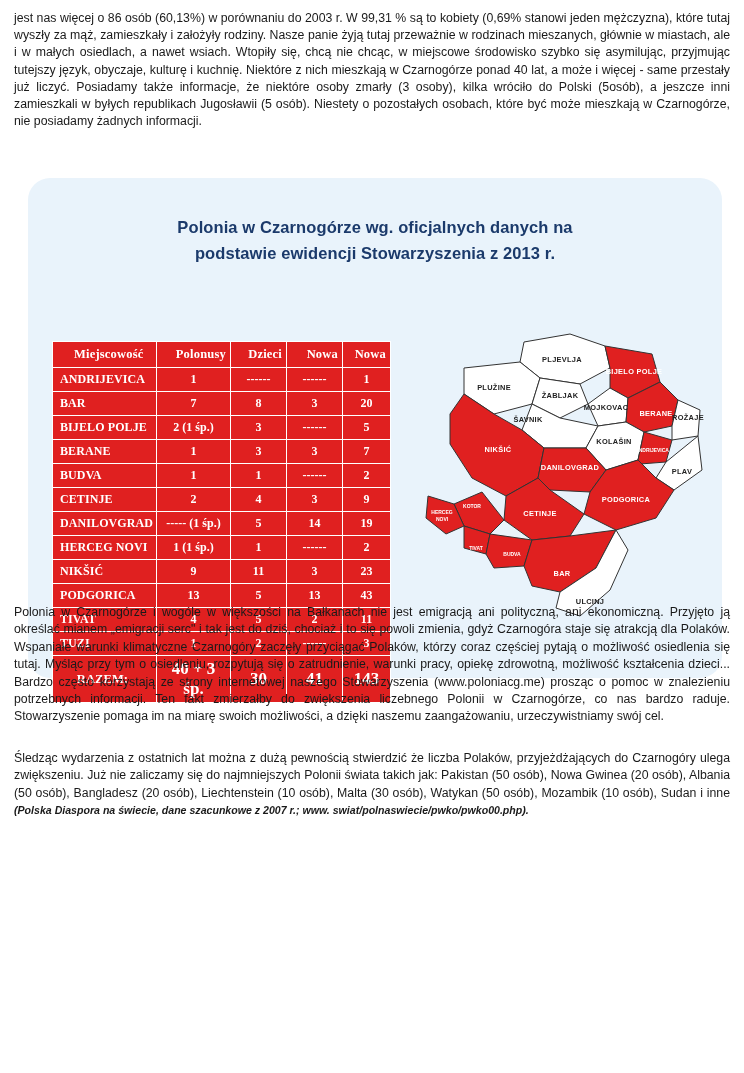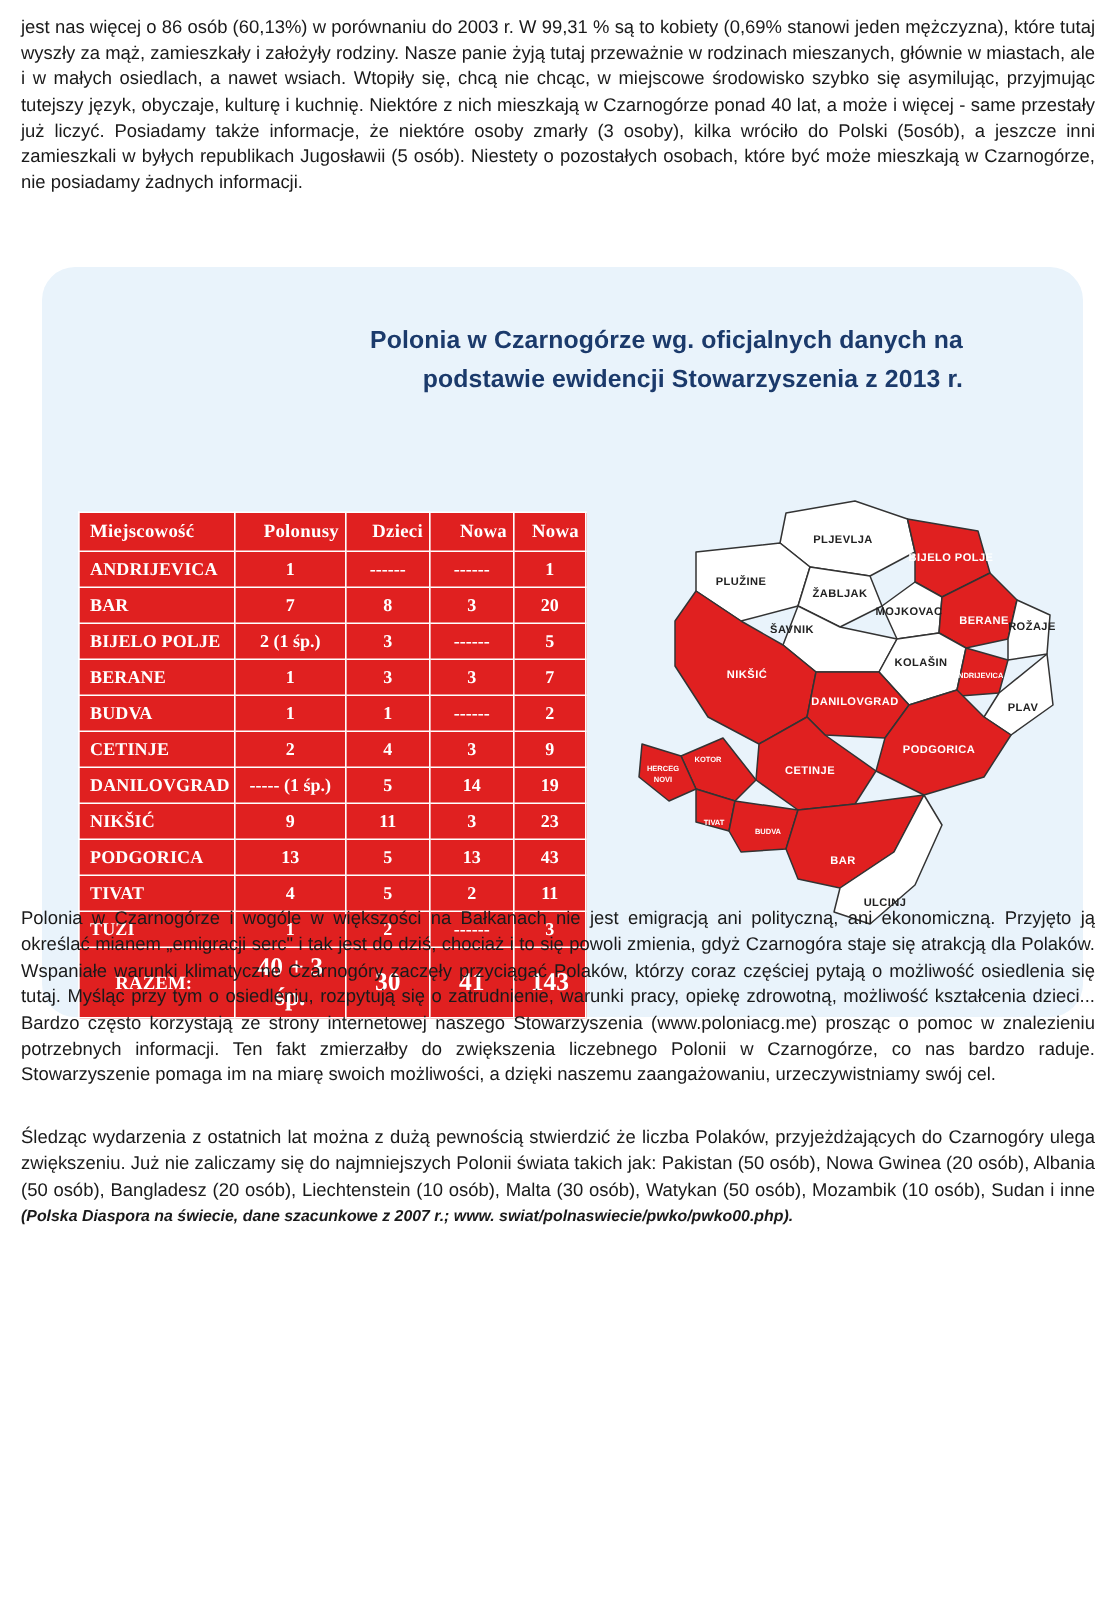--- a/index.html
+++ b/index.html
@@ -37,21 +37,21 @@
     margin: 48px 8px 0 14px;
     width: 694px;
     height: 500px;
     background: #e9f3fb;
     border-radius: 22px;
     box-sizing: border-box;
     padding: 18px 20px;
     position: relative;
   }
   .card-title {
-    text-align: right;
+    text-align: center;
     font-size: 16.5px;
     font-weight: bold;
     color: #1b3a6b;
     line-height: 26px;
     margin: 18px 60px 0 60px;
     letter-spacing: .1px;
   }
   .card-body {
     position: absolute;
     left: 0;
@@ -77,21 +77,21 @@
     color: #ffffff;
     font-size: 12.5px;
     font-weight: bold;
     border: 1px solid #ffffff;
     padding: 5px 4px;
     text-align: right;
     letter-spacing: .2px;
   }
   table.stat th.first {
     text-align: left;
-    padding-left: 7px;
+    padding-left: 21px;
   }
   table.stat td {
     background: #e02020;
     color: #ffffff;
     font-size: 12px;
     font-weight: bold;
     border: 1px solid #ffffff;
     padding: 3px 4px;
     text-align: center;
     height: 17px;
@@ -242,20 +242,27 @@
               <td>4</td>
               <td>3</td>
               <td>9</td>
             </tr>
             <tr>
               <td class="name">DANILOVGRAD</td>
               <td>-----  (1 śp.)</td>
               <td>5</td>
               <td>14</td>
               <td>19</td>
+            </tr>
+            <tr>
+              <td class="name">HERCEG NOVI</td>
+              <td>1 (1 śp.)</td>
+              <td>1</td>
+              <td>------</td>
+              <td>2</td>
             </tr>
             <tr>
               <td class="name">NIKŠIĆ</td>
               <td>9</td>
               <td>11</td>
               <td>3</td>
               <td>23</td>
             </tr>
             <tr>
               <td class="name">PODGORICA</td>

